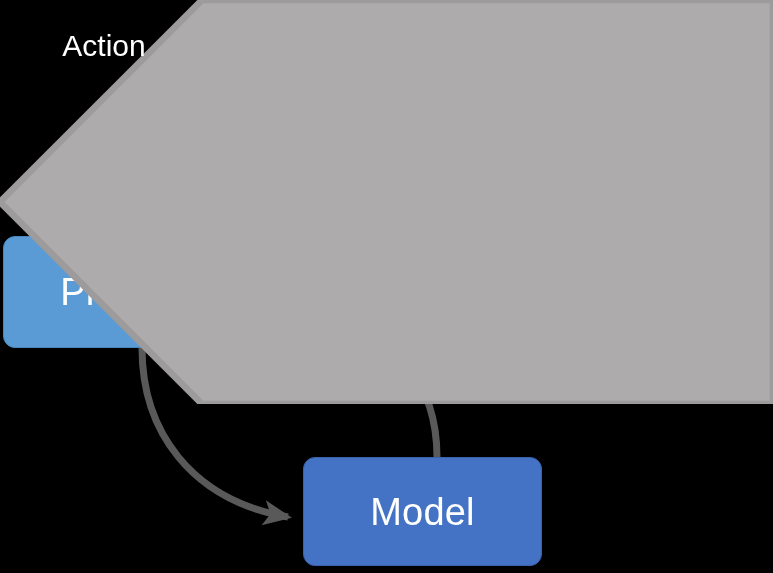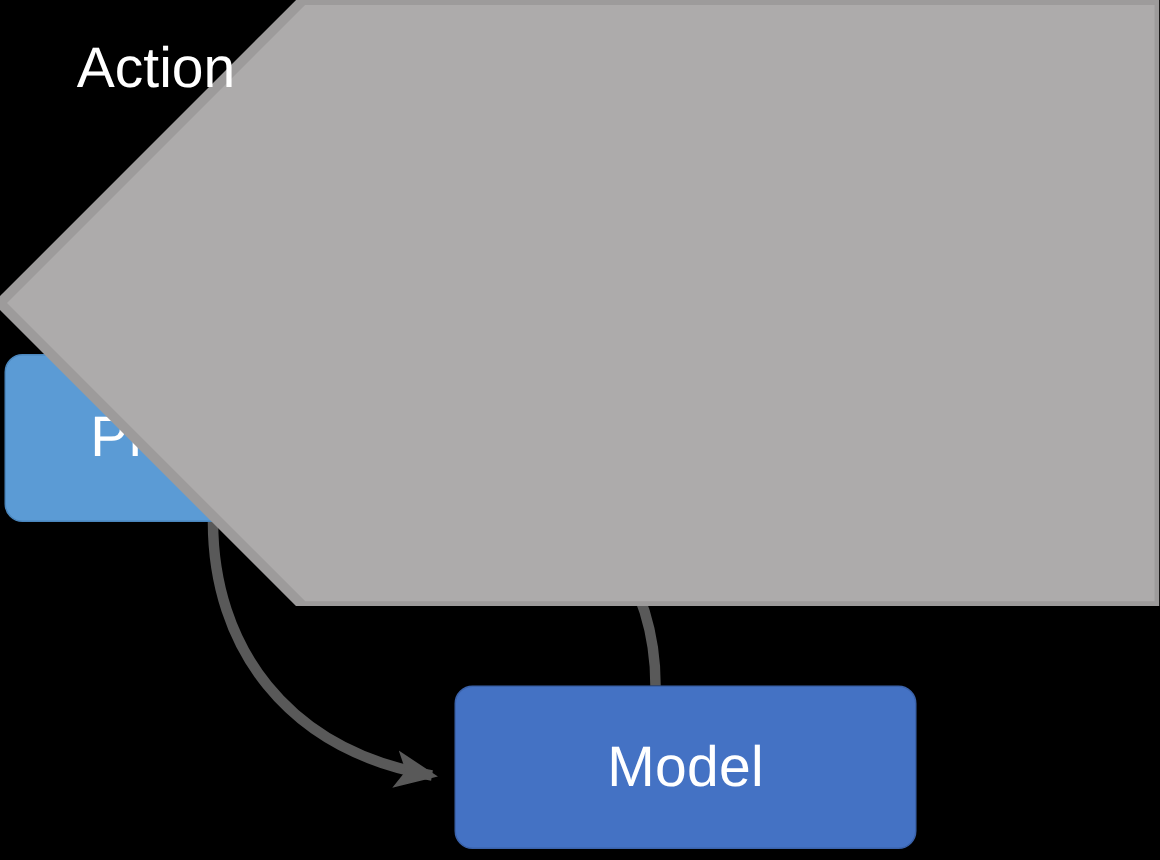--- a/index.html
+++ b/index.html
@@ -46,21 +46,21 @@
     top: 236px;
     width: 281px;
     height: 112px;
     background: #5B9BD5;
     border: 1.5px solid #4a86bd;
     font-size: 38px;
   }
   #node-model {
     left: 303px;
     top: 457px;
-    width: 308px;
+    width: 239px;
     height: 109px;
     background: #4472C4;
     border: 1.5px solid #3a62aa;
     font-size: 38px;
   }
   #node-action {
     left: 597px;
     top: 28px;
     width: 176px;
     height: 92px;
@@ -69,21 +69,21 @@
     justify-content: center;
   }
   #node-action .action-shape {
     position: absolute;
     inset: 0;
   }
   #node-action .action-label {
     position: relative;
     z-index: 2;
     color: #ffffff;
-    font-size: 38px;
+    font-size: 30px;
     line-height: 1;
     padding-left: 32px;
     white-space: nowrap;
   }
   svg.arrows {
     position: absolute;
     left: 0;
     top: 0;
     width: 773px;
     height: 573px;

